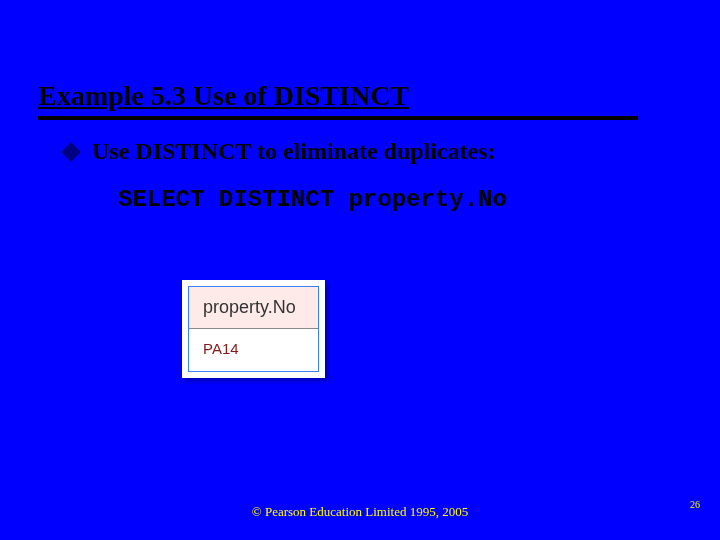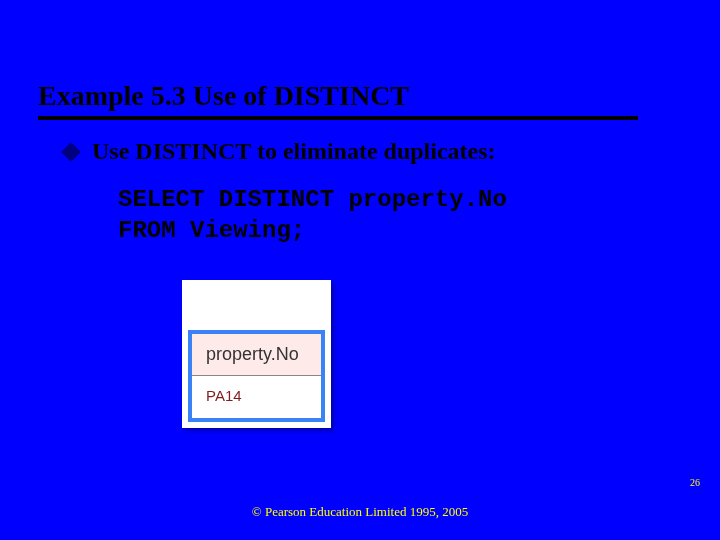--- a/index.html
+++ b/index.html
@@ -14,20 +14,21 @@
   .title-wrap {
     position: absolute;
     top: 80px;
     left: 38px;
     right: 50px;
   }
   .title {
     color: #000000;
     font-size: 28px;
     font-weight: bold;
+    text-decoration: underline;
   }
   .title-underline {
     height: 4px;
     background: #000000;
     margin-top: 4px;
     width: 600px;
   }
   .bullet-row {
     position: absolute;
     top: 138px;
@@ -61,22 +62,21 @@
   .table-wrap {
     position: absolute;
     top: 280px;
     left: 182px;
     background: #ffffff;
     padding: 6px;
     box-shadow: 3px 3px 4px rgba(0,0,0,0.3);
     font-family: Arial, Helvetica, sans-serif;
   }
   .table-inner {
-    border: 4px solid #3b82f6;
-    margin-top: 44px;
+    border: 1px solid #3b82f6;
   }
   .thead-cell {
     background: #ffeaea;
     color: #333;
     font-size: 18px;
     padding: 10px 22px 10px 14px;
     border-bottom: 1px solid #888;
     min-width: 120px;
   }
   .tbody-cell {
@@ -89,42 +89,41 @@
     position: absolute;
     bottom: 20px;
     left: 0;
     right: 0;
     text-align: center;
     color: #ffff00;
     font-size: 13px;
   }
   .pagenum {
     position: absolute;
-    bottom: 52px;
+    bottom: 30px;
     right: 20px;
     color: #ffff00;
     font-size: 10px;
   }
 </style>
 </head>
 <body>
 
 <div class="title-wrap">
   <div class="title">Example 5.3  Use of DISTINCT</div>
   <div class="title-underline"></div>
 </div>
 
 <div class="bullet-row">
   <div class="diamond"></div>
   <div class="bullet-text">Use DISTINCT to eliminate duplicates:</div>
 </div>
 
 <div class="sql-block">
   <div>SELECT DISTINCT property.No</div>
-  <div>FROM Viewing;</div>
 </div>
 
 <div class="table-wrap">
   <div class="table-inner">
     <div class="thead-cell">property.No</div>
     <div class="tbody-cell">
       <div>PA14</div>
     </div>
   </div>
 </div>

